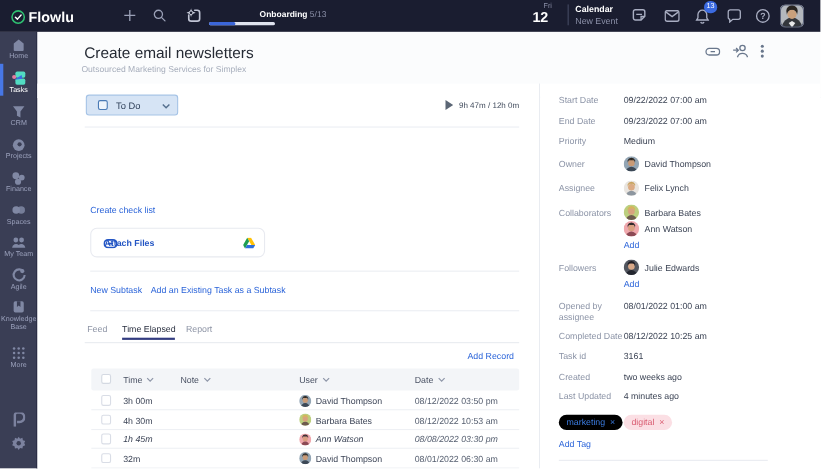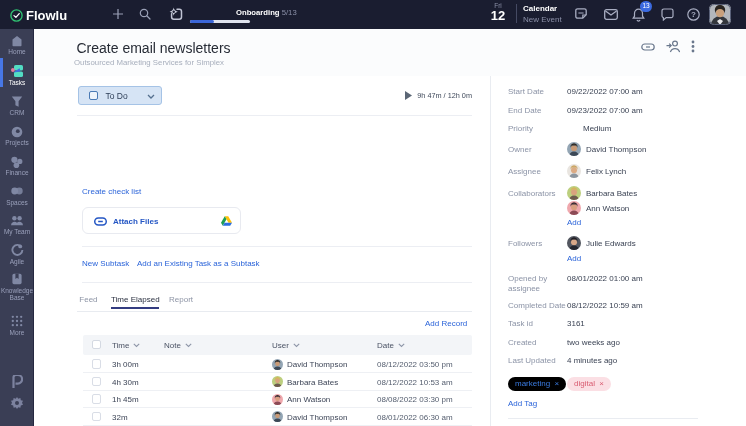--- a/index.html
+++ b/index.html
@@ -35,21 +35,21 @@
     <path d="M8 2.3 H10.3 a2.2 2.2 0 0 1 2.2 2.2 V10 a2.2 2.2 0 0 1 -2.2 2.2 H4.8 A2.2 2.2 0 0 1 2.6 10 V6.8" fill="none" stroke="#c0c4d4" stroke-width="1.5" stroke-linecap="round"></path>
     <path d="M4.7 0.6 C5.15 3 5.9 3.75 8.8 4.7 C5.9 5.65 5.15 6.4 4.7 8.8 C4.25 6.4 3.5 5.65 0.6 4.7 C3.5 3.75 4.25 3 4.7 0.6 Z" fill="#c9cddb"></path>
     <circle cx="4.7" cy="4.7" r="1.2" fill="#1a1d30"></circle>
   </svg>
   <div class="abs" style="left:190px;top:8px;font-size:7.7px;line-height:9px;font-weight:bold;margin-left:46px;">Onboarding <span style="color:#8b90a8;font-weight:normal;">5/13</span></div>
   <div class="abs" style="left:190px;top:20px;width:60px;height:3px;border-radius:2px;background:#dfe3ee;">
     <div style="width:24px;height:3px;border-radius:2px;background:#3b66d9;"></div>
   </div>
 
   <div class="abs" style="left:484px;top:2px;width:28px;text-align:center;font-size:6.5px;line-height:7px;color:#8b90a8;">Fri</div>
-  <div class="abs" style="left:484px;top:9px;width:28px;text-align:center;font-size:13px;line-height:13px;font-weight:bold;">12</div>
+  <div class="abs" style="left:484px;top:9px;width:28px;font-size:13px;line-height:13px;font-weight:bold;">12</div>
   <div class="abs" style="left:516px;top:4px;width:1px;height:19px;background:#454a63;"></div>
   <div class="abs" style="left:523px;top:4px;font-size:8px;line-height:9px;font-weight:bold;">Calendar</div>
   <div class="abs" style="left:523px;top:14.5px;font-size:8px;line-height:9px;color:#8b90a8;">New Event</div>
 
   <svg class="abs" style="left:574px;top:7px;" width="14" height="14" viewBox="0 0 14 14">
     <path d="M1.8 3.6 a1.8 1.8 0 0 1 1.8 -1.8 h6.8 a1.8 1.8 0 0 1 1.8 1.8 v4.2 l-3.4 3.4 h-5.2 a1.8 1.8 0 0 1 -1.8 -1.8 Z" fill="none" stroke="#a9aec2" stroke-width="1.3"></path>
     <path d="M4.4 6 h5.2 M8.8 11 v-3 h3.2" fill="none" stroke="#a9aec2" stroke-width="1.2"></path>
   </svg>
 
   <svg class="abs" style="left:604px;top:8.5px;" width="14" height="11" viewBox="0 0 14 11">
@@ -200,21 +200,21 @@
   <div class="abs" style="left:43px;top:39px;width:395px;height:1px;background:#eceef3;"></div>
 
 
   <div class="abs lnk t8" style="left:48px;top:111px;">Create check list</div>
 
   <div class="abs" style="left:48px;top:131px;width:158.5px;height:27px;border:1px solid #e8eaf0;border-radius:6px;background:#fff;">
     <svg class="abs" style="left:11px;top:8.5px;" width="13" height="9" viewBox="0 0 13 9">
       <rect x="0.75" y="1" width="11.5" height="7" rx="3.5" fill="none" stroke="#2456c4" stroke-width="1.5"></rect>
       <path d="M4.2 4.5 h4.6" stroke="#2456c4" stroke-width="1.5"></path>
     </svg>
-    <div class="abs t8" style="left:30px;top:9px;font-weight:bold;color:#2456c4;">Attach Files</div>
+    <div class="abs t8" style="left:12px;top:9px;font-weight:bold;color:#2456c4;">Attach Files</div>
     <svg class="abs" style="left:138px;top:8px;" width="11" height="10" viewBox="0 0 24 21">
       <path d="M8.2 0 L15.8 0 L24 14.2 L16.4 14.2 Z" fill="#ffc107"></path>
       <path d="M8.2 0 L0 14.2 L3.8 21 L12 6.6 Z" fill="#1e9e52"></path>
       <path d="M3.8 21 L7.8 14.2 L24 14.2 L20 21 Z" fill="#2d6fdd"></path>
     </svg>
   </div>
 
   <div class="abs" style="left:48px;top:169.5px;width:390px;height:1px;background:#eceef3;"></div>
 
   <div class="abs lnk t8" style="left:48px;top:183px;">New Subtask</div>
@@ -283,21 +283,21 @@
           <g clip-path="url(#av2)">
             <circle cx="7" cy="6.2" r="3" fill="#d8a27e"></circle>
             <path d="M3.8 6 a3.2 3.2 0 0 1 6.4 0 l0.3 -2.2 a3.7 3.7 0 0 0 -7 0 Z" fill="#d8b25c"></path>
             <path d="M3.9 5.6 a3.1 3.1 0 0 1 6.2 0 l-0.6 -2 h-5 Z" fill="#d8b25c"></path>
             <path d="M2 14.5 a5 5 0 0 1 10 0 Z" fill="#6d5a4e"></path>
           </g>
         </svg>
         <div class="abs t8" style="left:204px;top:4.5px;color:#3c4456;">Barbara Bates</div>
         <div class="abs t8" style="left:294px;top:4.5px;color:#555e6f;">08/12/2022 10:53 am</div>
       </div>
-      <div class="abs" style="left:49px;top:314.5px;width:389px;height:17.5px;border-bottom:1px solid #eef0f4;">
+      <div class="abs" style="left:49px;top:314.5px;width:389px;height:17.5px;border-bottom:1px solid #eef0f4;font-style:italic;">
         <div class="abs" style="left:8.5px;top:3.5px;width:9.5px;height:9.5px;border:1px solid #d9dde6;border-radius:2px;background:#fff;"></div>
         <div class="abs t8" style="left:29px;top:4.5px;color:#3c4456;">1h 45m</div>
         <svg class="abs" style="left:189px;top:3px;" width="11" height="11" viewBox="0 0 14 14">
           <defs>
             <clipPath id="av3">
               <circle cx="7" cy="7" r="7"></circle>
             </clipPath>
           </defs>
           <circle cx="7" cy="7" r="7" fill="#efa8ad"></circle>
           <g clip-path="url(#av3)">
@@ -334,36 +334,36 @@
 </div>
 
 <div class="abs" style="left:490px;top:76px;width:1px;height:350px;background:#e9ecf1;"></div>
 
 <div id="rightpanel" class="abs" style="left:491px;top:76px;width:255px;height:350px;background:#fff;">
   <div class="abs t8" style="left:17px;top:11px;color:#8b93a6;">Start Date</div>
   <div class="abs t8" style="left:76px;top:11px;color:#3b4354;">09/22/2022 07:00 am</div>
   <div class="abs t8" style="left:17px;top:30px;color:#8b93a6;">End Date</div>
   <div class="abs t8" style="left:76px;top:30px;color:#3b4354;">09/23/2022 07:00 am</div>
   <div class="abs t8" style="left:17px;top:48px;color:#8b93a6;">Priority</div>
-  <div class="abs t8" style="left:92px;top:48px;color:#3b4354;">Medium</div>
+  <div class="abs t8" style="left:76px;top:48px;color:#3b4354;">Medium</div>
   <div class="abs t8" style="left:17px;top:69px;color:#8b93a6;">Owner</div>
   <div class="abs t8" style="left:95px;top:69px;color:#3b4354;">David Thompson</div>
   <div class="abs t8" style="left:17px;top:90.5px;color:#8b93a6;">Assignee</div>
   <div class="abs t8" style="left:95px;top:90.5px;color:#3b4354;text-align:right;">Felix Lynch</div>
   <div class="abs t8" style="left:17px;top:112.5px;color:#8b93a6;">Collaborators</div>
   <div class="abs t8" style="left:95px;top:112.5px;color:#3b4354;">Barbara Bates</div>
   <div class="abs t8" style="left:95px;top:128px;color:#3b4354;">Ann Watson</div>
   <div class="abs lnk t8" style="left:76px;top:142px;">Add</div>
   <div class="abs t8" style="left:17px;top:163px;color:#8b93a6;">Followers</div>
   <div class="abs t8" style="left:95px;top:163px;color:#3b4354;">Julie Edwards</div>
   <div class="abs lnk t8" style="left:76px;top:177.5px;">Add</div>
   <div class="abs" style="left:17px;top:197.5px;font-size:8px;line-height:10.5px;color:#8b93a6;">Opened by<br>assignee</div>
   <div class="abs t8" style="left:76px;top:197.5px;color:#3b4354;">08/01/2022 01:00 am</div>
   <div class="abs t8" style="left:17px;top:225px;color:#8b93a6;">Completed Date</div>
-  <div class="abs t8" style="left:76px;top:225px;color:#3b4354;">08/12/2022 10:59 am</div>
+  <div class="abs t8" style="left:76px;top:225px;color:#3b4354;">08/12/2022 10:25 am</div>
   <div class="abs t8" style="left:17px;top:242.5px;color:#8b93a6;">Task id</div>
   <div class="abs t8" style="left:76px;top:242.5px;color:#3b4354;">3161</div>
   <div class="abs t8" style="left:17px;top:262px;color:#8b93a6;">Created</div>
   <div class="abs t8" style="left:76px;top:262px;color:#3b4354;">two weeks ago</div>
   <div class="abs t8" style="left:17px;top:280px;color:#8b93a6;">Last Updated</div>
   <div class="abs t8" style="left:76px;top:280px;color:#3b4354;">4 minutes ago</div>
 
   <div class="abs" style="left:17px;top:301px;height:14px;border-radius:7px;background:#000000;color:#3a7be0;font-size:8px;line-height:14px;padding:0 7px;">marketing&nbsp;&nbsp;×</div>
   <div class="abs" style="left:76px;top:301px;height:14px;border-radius:7px;background:#fbdfe4;color:#d95c71;font-size:8px;line-height:14px;padding:0 7px;">digital&nbsp;&nbsp;×</div>
   <div class="abs lnk t8" style="left:17px;top:322.5px;">Add Tag</div>

